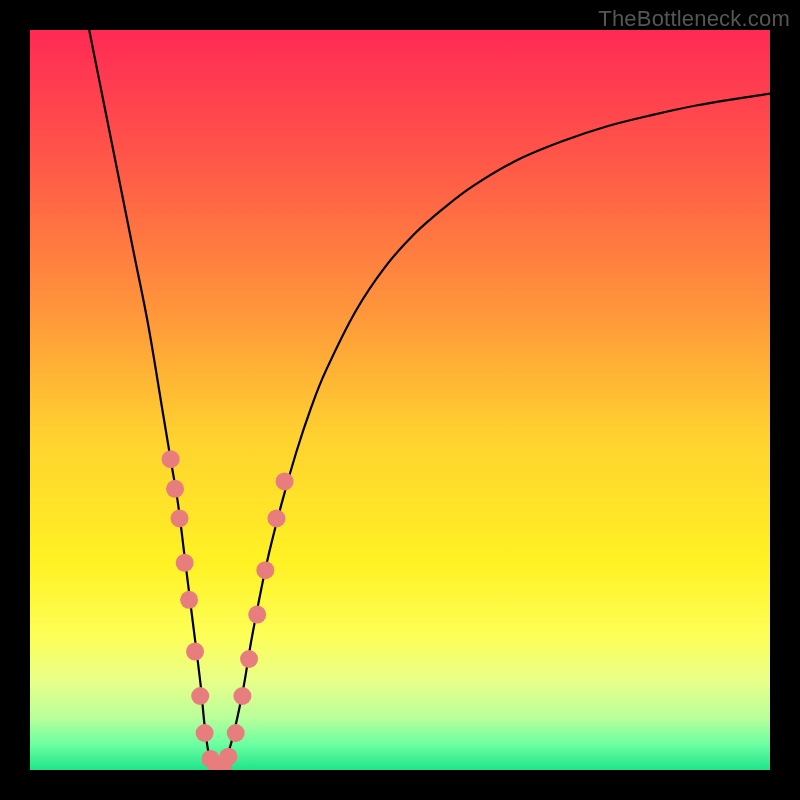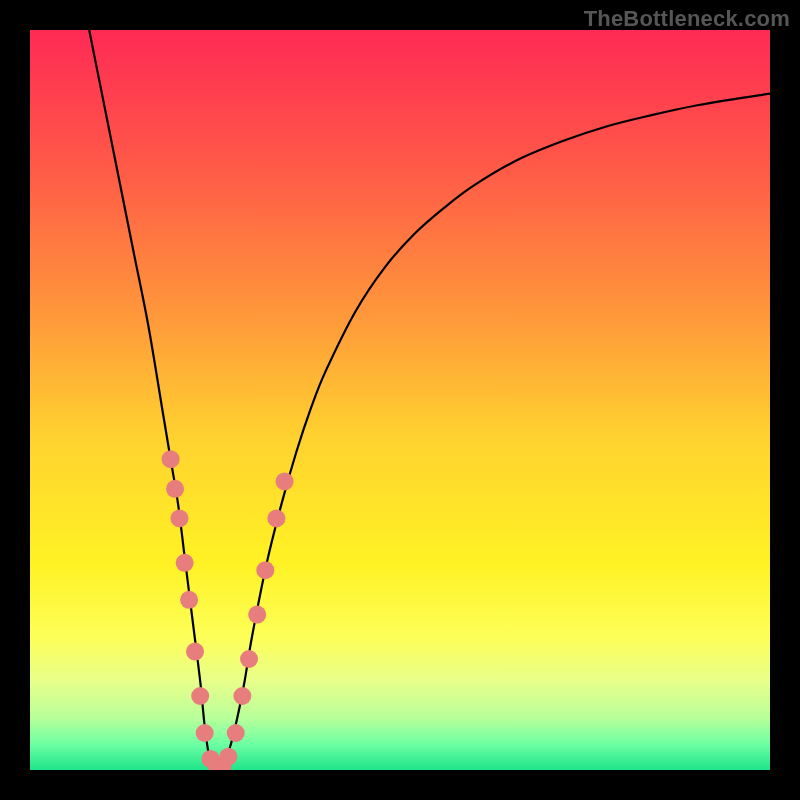--- a/index.html
+++ b/index.html
@@ -25,21 +25,21 @@
     width: 740px;
     height: 740px;
     overflow: hidden;
   }
   .watermark {
     position: absolute;
     top: 6px;
     right: 10px;
     color: #565656;
     font-size: 22px;
-    font-weight: 700;
+    font-weight: 400;
     letter-spacing: 0.2px;
     user-select: none;
   }
   svg { display: block; }
 </style>
 </head>
 <body>
 
 <div class="frame">
   <div class="plot">

